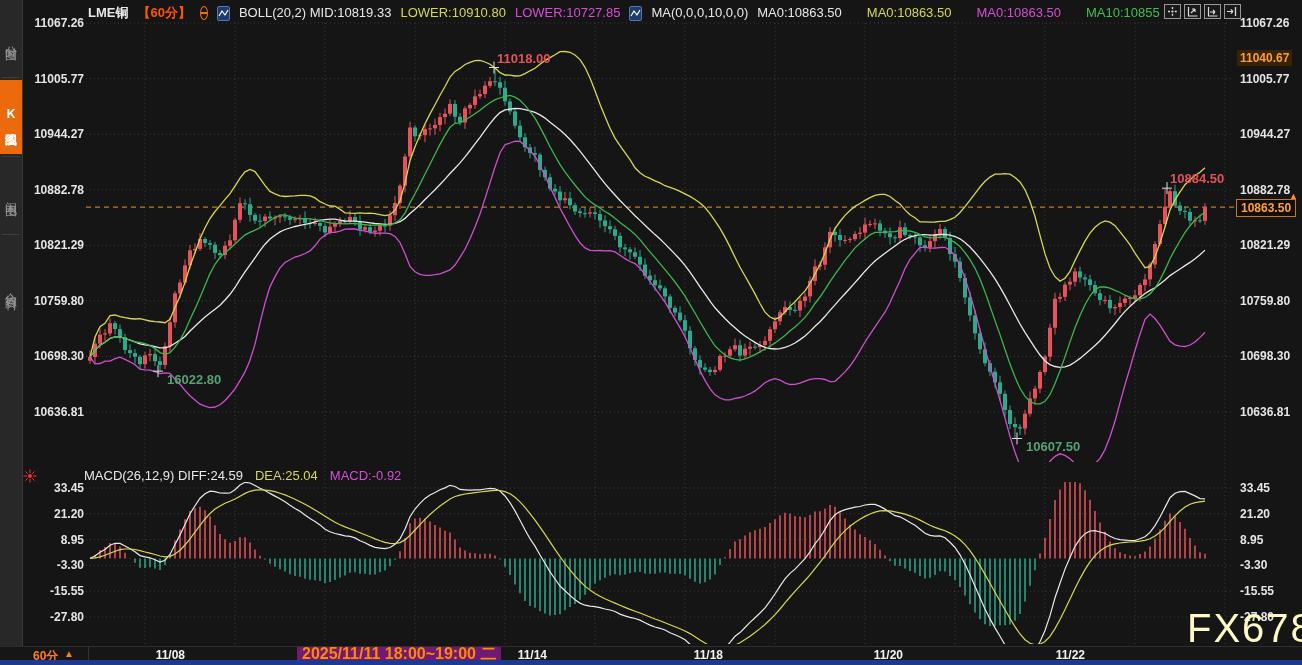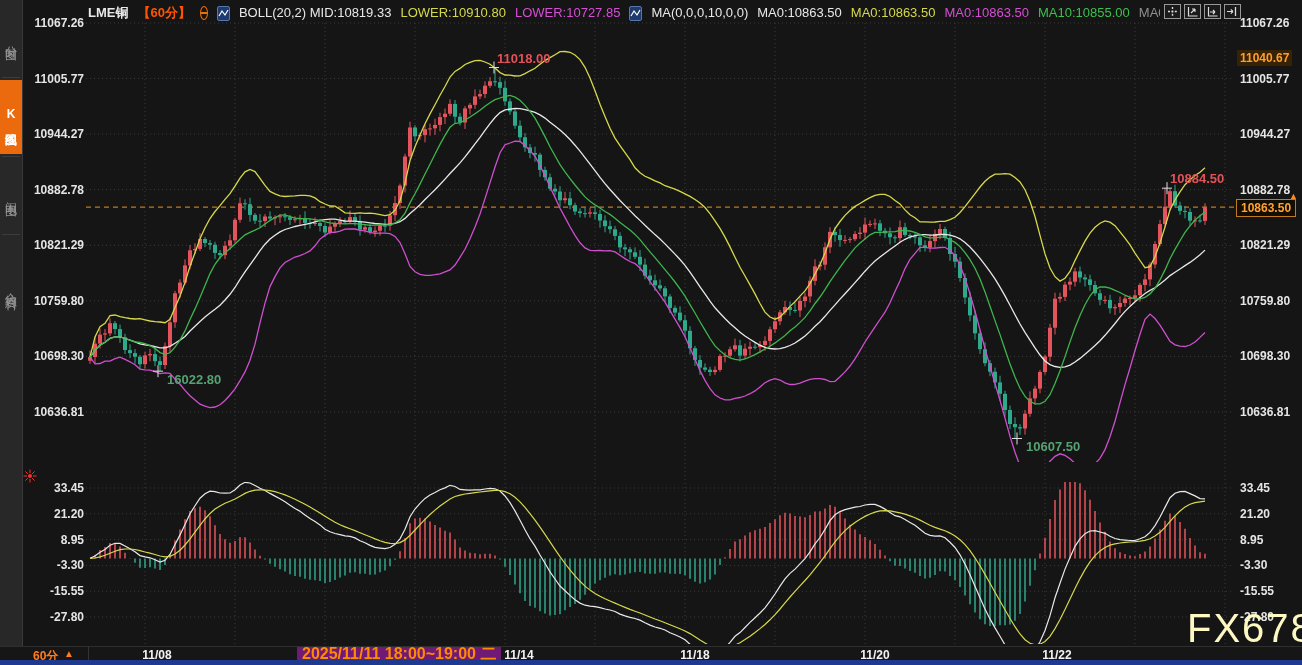--- a/index.html
+++ b/index.html
@@ -33,21 +33,21 @@
   
   .ann{position:absolute;font-size:13px;font-weight:700;z-index:5;white-space:nowrap;}
   
   .mhdr{position:absolute;left:84px;top:468px;display:flex;gap:12px;font-size:13px;z-index:5;white-space:nowrap;}
   .mstar{position:absolute;left:23px;top:469px;z-index:5;}
   
   .status{position:absolute;left:0;top:646px;width:1302px;height:14px;border-top:1px solid #2e2e2e;background:#161616;z-index:6;}
   .sb-period{position:absolute;left:33px;top:1px;color:#ff7d1e;font-size:12px;font-weight:700;}
   .sb-arrow{position:absolute;left:64px;top:1px;color:#ff7d1e;font-size:10px;}
   .sb-div{position:absolute;left:88px;top:0;width:1px;height:14px;background:#333;}
-  .datelbl{position:absolute;top:1px;width:56px;text-align:center;font-size:12px;font-weight:700;color:#f2f2f2;}
+  .datelbl{position:absolute;top:1px;width:56px;text-align:right;font-size:12px;font-weight:700;color:#f2f2f2;}
   .dtbox{position:absolute;left:297px;top:0px;background:#701a75;color:#ff8a00;font-size:16px;font-weight:700;padding:0 5px;line-height:14px;}
   .bluebar{position:absolute;left:0;top:660px;width:1302px;height:5px;background:#1e3a90;z-index:8;}
   .wm{position:absolute;left:1187px;top:606px;font-size:40px;color:#fef9c3;letter-spacing:2px;z-index:5;line-height:44px;}
 </style>
 </head>
 <body>
 
 <div class="app">
 
   <svg id="chart-svg" width="1302" height="665">
@@ -802,21 +802,21 @@
     </span>
     <span class="w">BOLL(20,2) MID:10819.33</span>
     <span class="yel">LOWER:10910.80</span>
     <span class="mag">LOWER:10727.85</span>
     <span class="ind-icon">
       <svg width="11" height="11">
           <polyline points="1,8 4,3 7,7 10,2" fill="none" stroke="#fff" stroke-width="1.2"></polyline>
         </svg>
     </span>
     <span class="w">MA(0,0,0,10,0,0)</span>
-    <span id="ma-values" style="display:flex;gap:9px;">
+    <span id="ma-values" style="display:flex;gap:25px;">
         <span style="color: rgb(232, 232, 232);">MA0:10863.50</span>
         <span style="color: rgb(214, 216, 75);">MA0:10863.50</span>
         <span style="color: rgb(213, 79, 213);">MA0:10863.50</span>
         <span style="color: rgb(63, 191, 79);">MA10:10855.00</span>
         <span style="color: rgb(143, 143, 143);">MA0:108</span>
       </span>
   </div>
 
   <div class="toolbar">
     <button class="tbtn">
@@ -848,20 +848,25 @@
   <div class="pricebox">10863.50</div>
   <div class="upArrow">▲</div>
 
   <div class="mstar">
     <svg width="14" height="14">
       <circle cx="7" cy="7" r="2" fill="#ff2f2f"></circle>
       <g stroke="#ff2f2f" stroke-width="1">
         <path d="M7 0.5V4M7 10v3.5M0.5 7H4M10 7h3.5M2.4 2.4l2.4 2.4M9.2 9.2l2.4 2.4M11.6 2.4L9.2 4.8M4.8 9.2l-2.4 2.4"></path>
       </g>
     </svg>
+  </div>
+  <div class="mhdr">
+    <span class="w">MACD(26,12,9) DIFF:24.59</span>
+    <span class="yel">DEA:25.04</span>
+    <span class="mag">MACD:-0.92</span>
   </div>
 
   <div id="labels">
       <div class="axlbl l" style="top: 16px;">11067.26</div>
       <div class="axlbl r" style="top: 16px;">11067.26</div>
       <div class="axlbl l" style="top: 71.5688px;">11005.77</div>
       <div class="axlbl r" style="top: 71.5688px;">11005.77</div>
       <div class="axlbl l" style="top: 127.147px;">10944.27</div>
       <div class="axlbl r" style="top: 127.147px;">10944.27</div>
       <div class="axlbl l" style="top: 182.716px;">10882.78</div>

